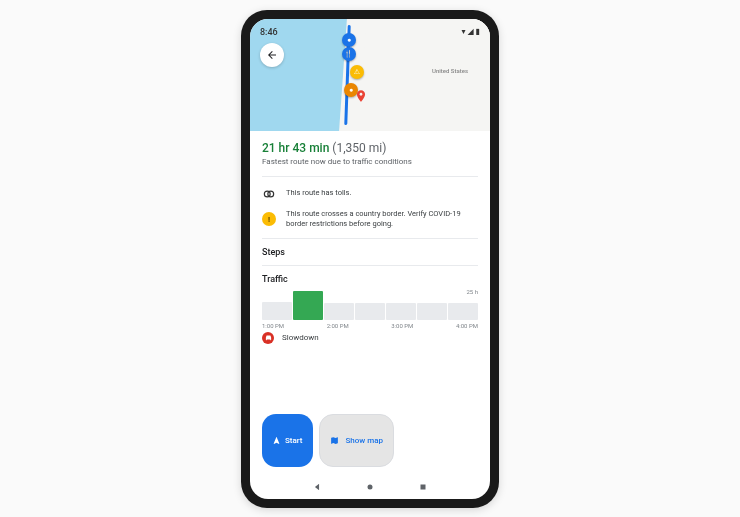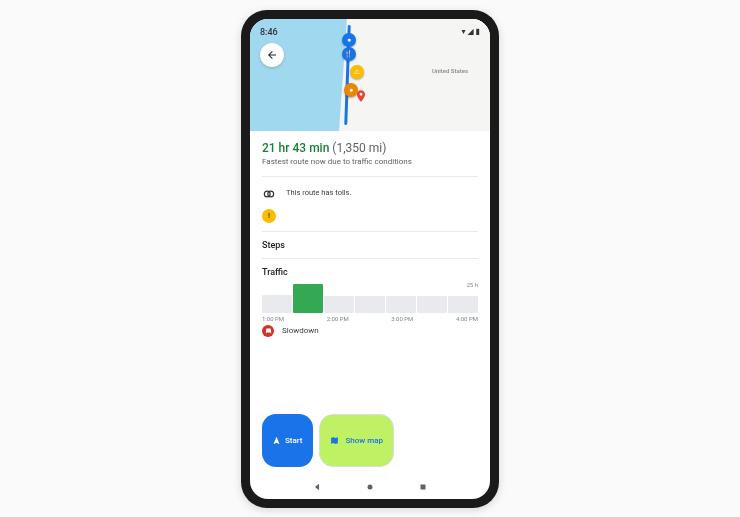--- a/index.html
+++ b/index.html
@@ -42,21 +42,21 @@
 .traffic-bar.active { background: #34a853; }
 .traffic-duration { position: absolute; right: 0; top: -2px; font-size: 6px; color: #80868b; }
 .traffic-times { display: flex; justify-content: space-between; font-size: 6px; color: #80868b; margin-top: 2px; }
 .slowdown-row { display: flex; align-items: center; gap: 8px; margin-top: 6px; }
 .slowdown-icon { width: 12px; height: 12px; background: #d93025; border-radius: 50%; display: flex; align-items: center; justify-content: center; }
 .slowdown-icon svg { width: 7px; height: 7px; fill: #fff; }
 .slowdown-text { font-size: 8px; color: #3c4043; }
 .action-bar { padding: 8px 12px; display: flex; gap: 6px; }
 .btn { border-radius: 14px; padding: 21px 10px; font-size: 8px; display: flex; align-items: center; gap: 4px; border: none; cursor: pointer; font-weight: 500; }
 .btn-primary { background: #1a73e8; color: #fff; }
-.btn-secondary { background: #bef264; color: #1a73e8; border: 1px solid #dadce0; gap: 7px; }
+.btn-secondary { background: #e5e5e5; color: #1a73e8; border: 1px solid #dadce0; gap: 7px; }
 .btn svg { width: 9px; height: 9px; }
 .nav-bar { height: 24px; display: flex; align-items: center; justify-content: space-around; padding: 0 40px; }
 .nav-btn { width: 10px; height: 10px; display: flex; align-items: center; justify-content: center; color: #5f6368; cursor: pointer; }
 .nav-btn svg { width: 10px; height: 10px; }
 </style>
 </head>
 <body>
 
 <div class="phone-frame">
   <div class="phone-screen">
@@ -104,20 +104,21 @@
           <div class="alert-icon toll">
             <svg viewBox="0 0 24 24" width="14" height="14">
                 <circle cx="9" cy="12" r="5" fill="none" stroke="#333" stroke-width="2"></circle>
                 <circle cx="15" cy="12" r="5" fill="none" stroke="#333" stroke-width="2"></circle>
               </svg>
           </div>
           <div class="alert-text">This route has tolls.</div>
         </div>
         <div class="alert-row">
           <div class="alert-icon warning">!</div>
+          <div class="alert-text">This route crosses a country border. Verify COVID-19 border restrictions before going.</div>
         </div>
       </div>
 
       <div class="section">
         <div class="section-title">Steps</div>
       </div>
 
       <div class="section">
         <div class="section-title">Traffic</div>
         <div class="traffic-chart">

